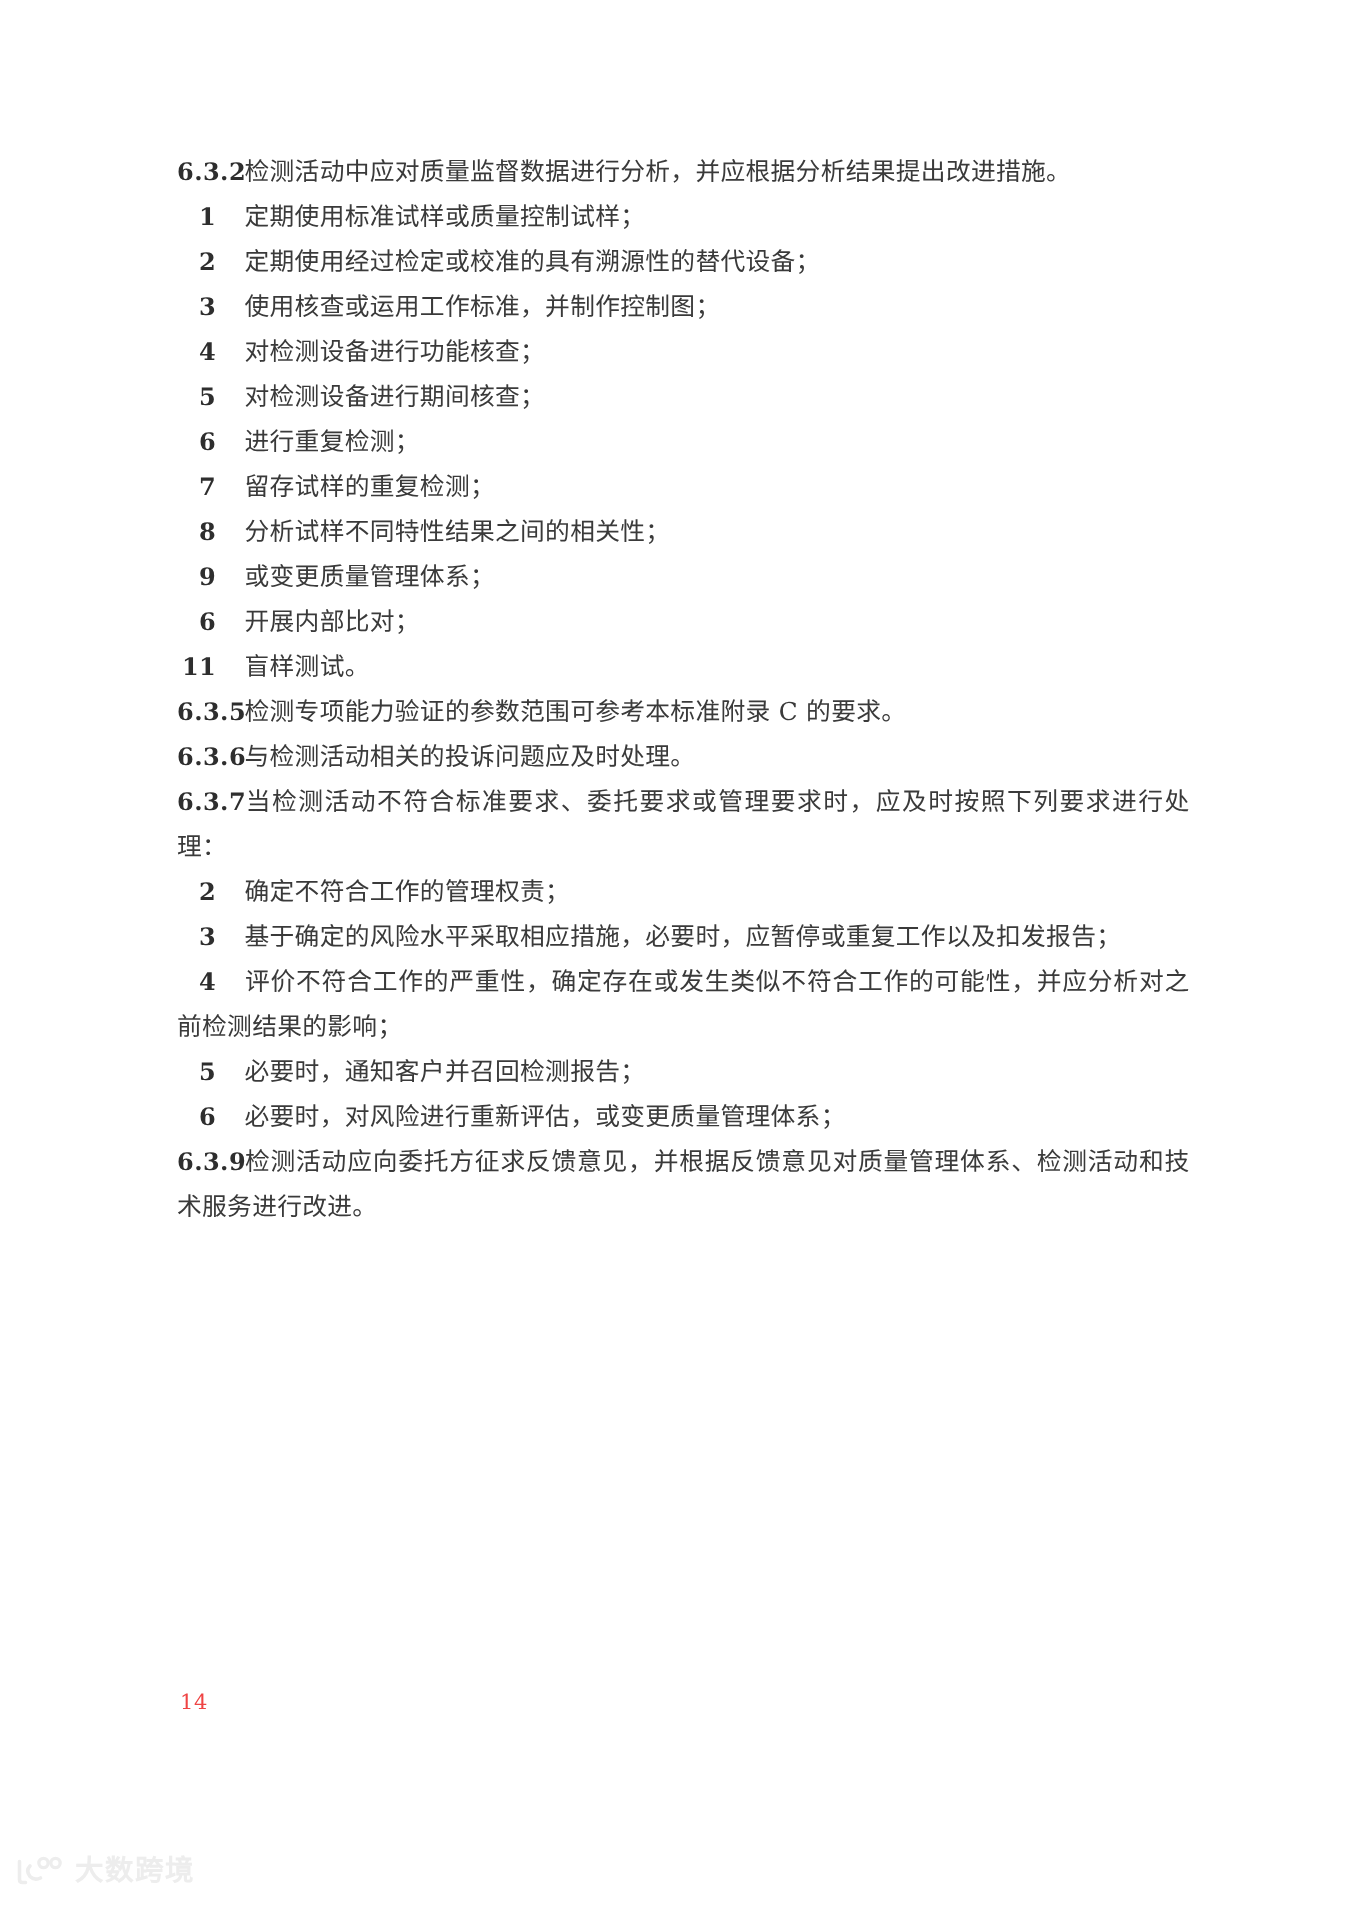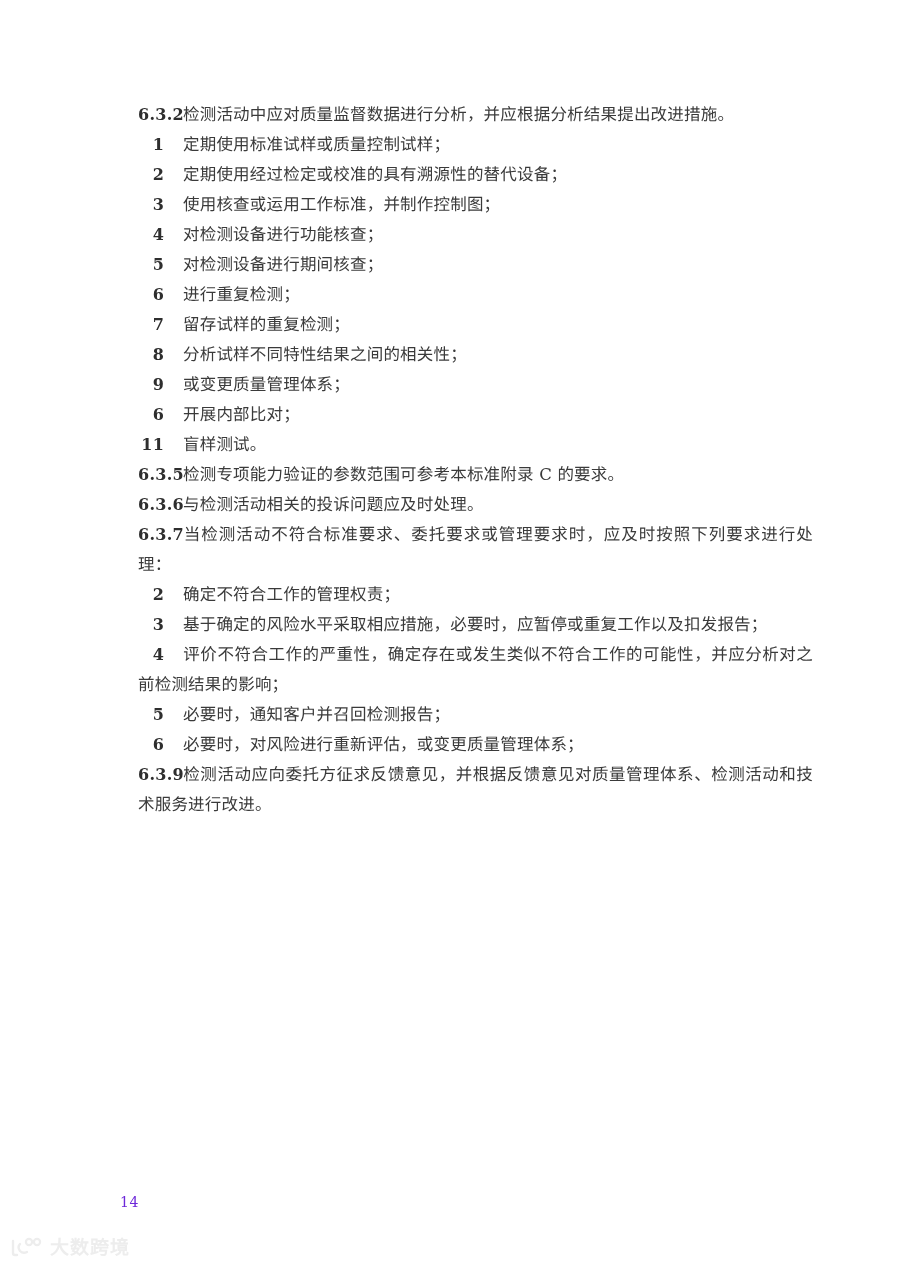--- a/index.html
+++ b/index.html
@@ -18,21 +18,20 @@
     font-family: "DejaVu Serif", "Liberation Serif", serif;
     color: #3a3a3a;
   }
 
   
   #content {
     position: absolute;
     left: 118px;
     top: 100px;
     width: 675px;          
-    margin-left: 20px;
   }
 
   
   .block {
     position: relative;
     margin: 0;
     padding: 0 0 0 0;
     line-height: 30px;
     font-size: 16.5px;
     letter-spacing: 0.2px;
@@ -68,23 +67,23 @@
   }
 
   .btext {
     
   }
 
   
   #page-number {
     position: absolute;
     left: 120px;
-    top: 1194px;
+    top: 1127px;
     font-size: 14px;
-    color: #6d28d9;
+    color: #ef4444;
     font-family: "DejaVu Serif", "Liberation Serif", serif;
     letter-spacing: 0.5px;
   }
 
   #watermark {
     position: absolute;
     left: 10px;
     top: 1236px;
     display: flex;
     align-items: center;

